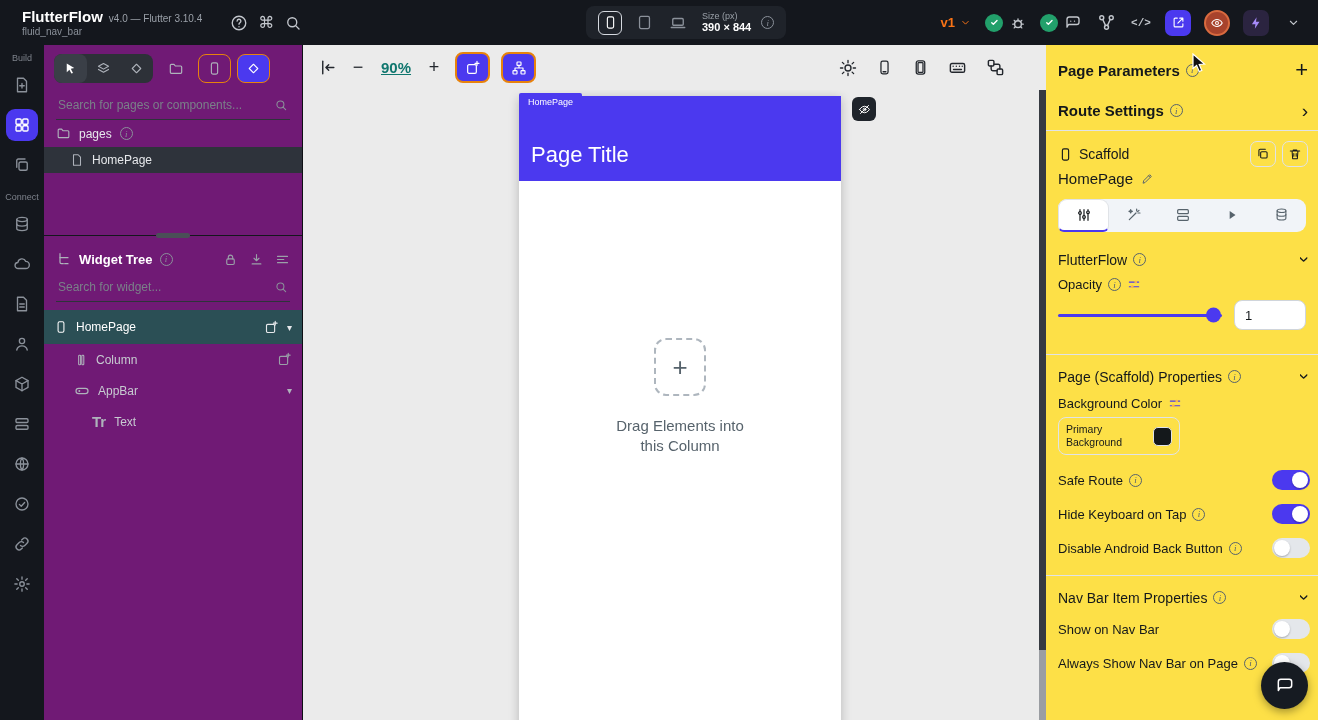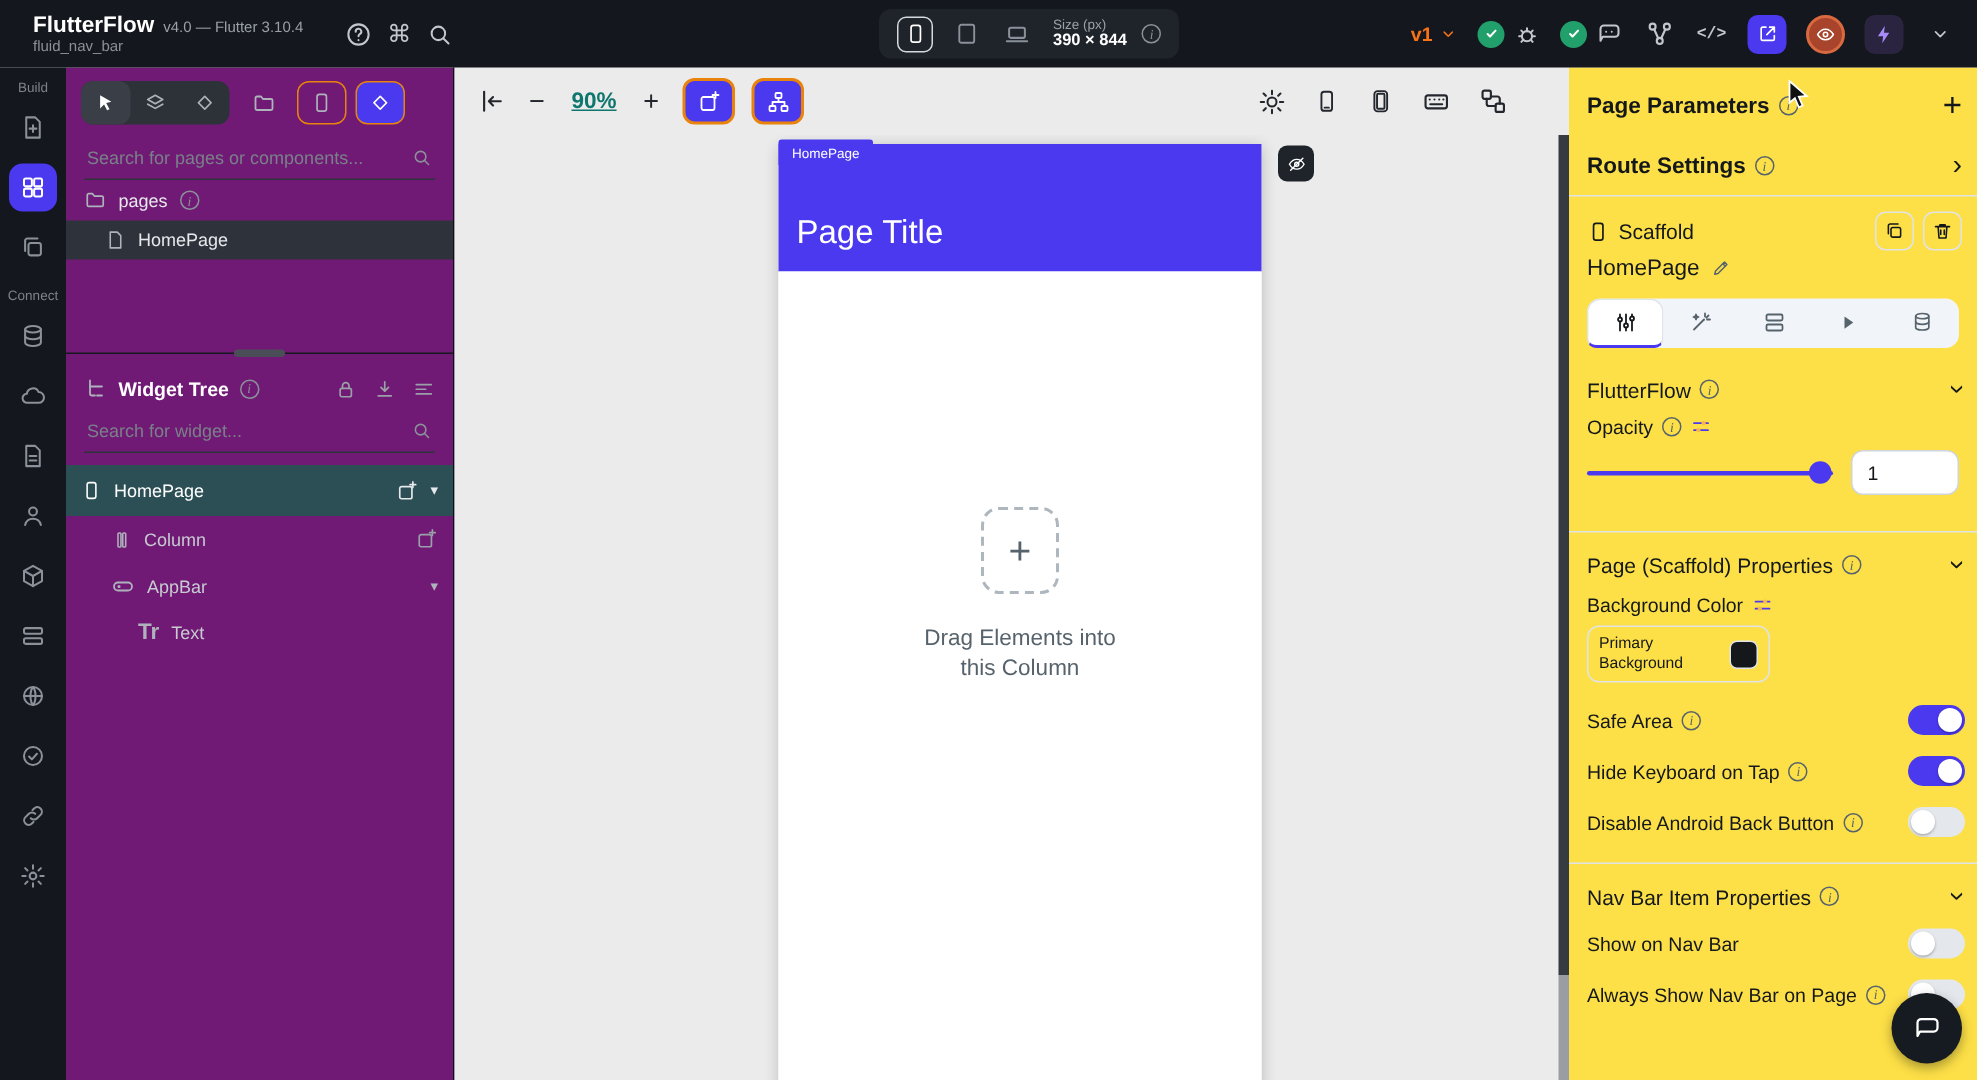--- a/index.html
+++ b/index.html
@@ -681,21 +681,21 @@
           </svg>
       </div>
 
       <div class="color-box">
         <span class="color-box-label">Primary Background</span>
         <span class="swatch"></span>
       </div>
 
       <div class="toggle-row">
         <span class="lbl">
-          <span class="rp-label">Safe Area</span>
+          <span class="rp-label">Safe Route</span>
           <span class="info-i muted">i</span>
         </span>
         <span class="toggle on">
             <span class="knob"></span>
           </span>
       </div>
 
       <div class="toggle-row">
         <span class="lbl">
           <span class="rp-label">Hide Keyboard on Tap</span>

